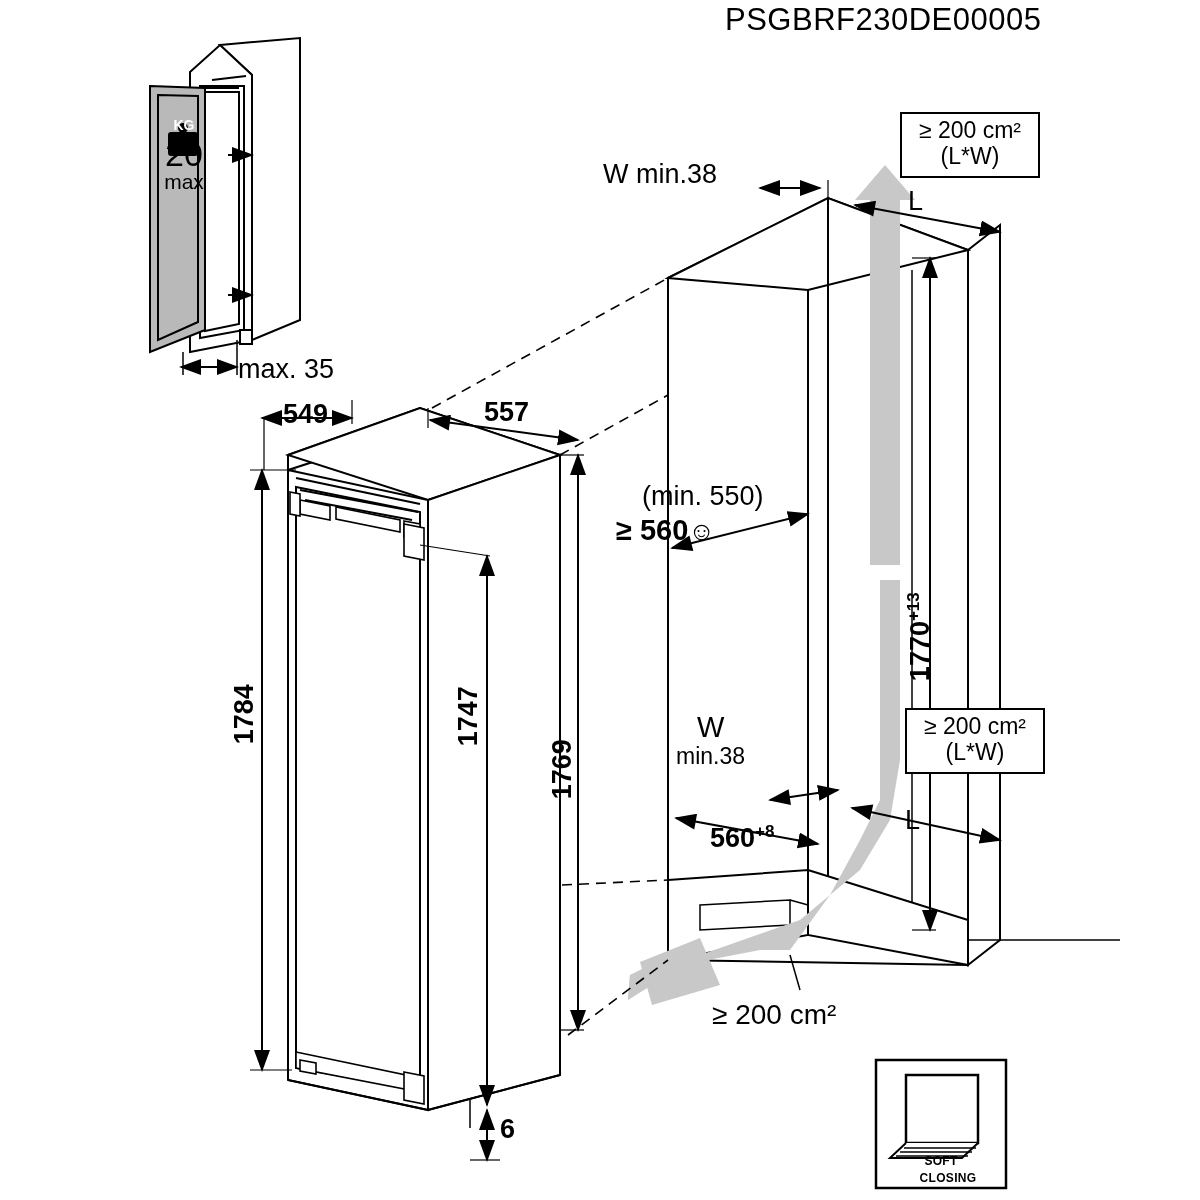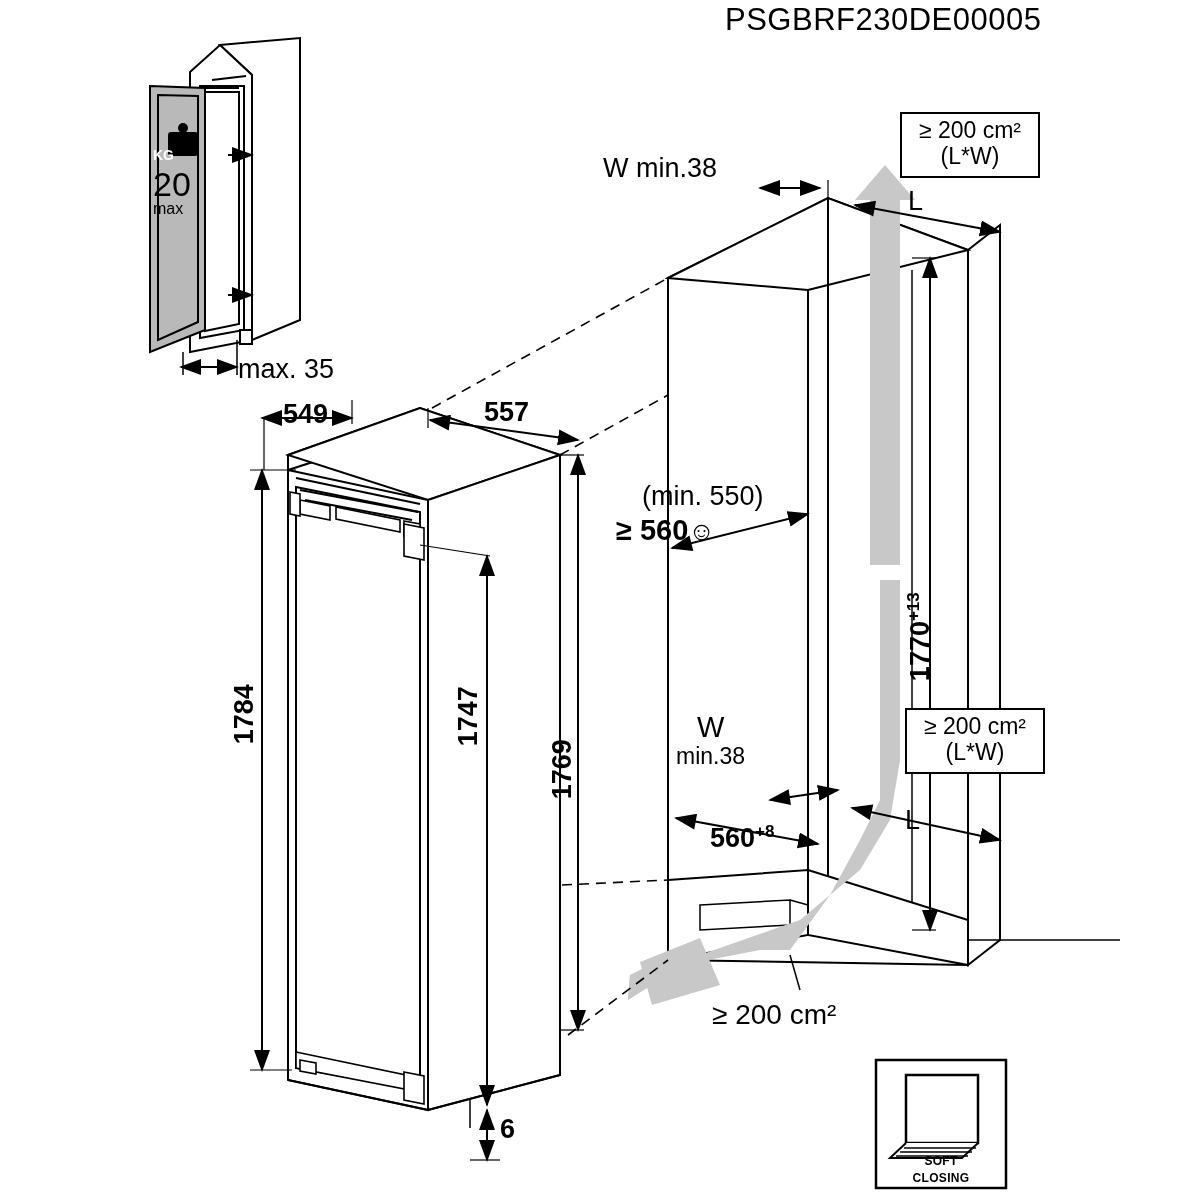--- a/index.html
+++ b/index.html
@@ -45,29 +45,29 @@
   }
   .rot90 {
     transform: rotate(-90deg);
   }
   .sup {
     font-size: 17px;
     vertical-align: super;
   }
   .kgbox {
     position: absolute;
+    text-align: center;
     line-height: 1;
-    margin-top: 30px;
   }
   .kg-num {
     font-size: 34px;
     font-weight: normal;
   }
   .kg-max {
-    font-size: 16px;
+    font-size: 21px;
   }
   .soft-txt {
     font-size: 12px;
     font-weight: bold;
     text-align: center;
     letter-spacing: 0.3px;
   }
   .vent-box {
     position: absolute;
     border: 2px solid #000;
@@ -285,21 +285,21 @@
   <div class="lbl dim" style="left:484px; top:398px;">557</div>
 
   <div class="lbl dim rot90" style="left:214px; top:700px;">1784</div>
 
   <div class="lbl dim rot90" style="left:438px; top:702px;">1747</div>
 
   <div class="lbl dim rot90" style="left:532px; top:755px;">1769</div>
 
   <div class="lbl dim" style="left:500px; top:1115px;">6</div>
 
-  <div class="lbl plain" style="left:603px; top:154px;text-align:right;">W min.38</div>
+  <div class="lbl plain" style="left:603px; top:160px;text-align:right;">W min.38</div>
 
   <div class="lbl plain" style="left:908px; top:187px;">L</div>
 
   <div class="vent-box" style="left:900px; top:112px; width:120px;">
     <div>≥ 200 cm²</div>
     <div>(L*W)</div>
   </div>
 
   <div class="vent-box" style="left:905px; top:708px; width:120px;">
     <div>≥ 200 cm²</div>
@@ -321,15 +321,15 @@
 
   <div class="lbl plain" style="left:905px; top:806px;">L</div>
 
   <div class="lbl dim" style="left:710px; top:823px;">
     <span>560</span><span class="sup">+8</span>
   </div>
 
   <div class="lbl plain" style="left:712px; top:1000px; font-size:28px;">≥ 200 cm²</div>
 
   <div class="soft-txt lbl" style="left:876px; top:1155px; width:130px;">SOFT</div>
-  <div class="soft-txt lbl" style="left:876px; top:1172px; width:130px;">CLOSING</div>
+  <div class="soft-txt lbl" style="left:876px; top:1172px; width:130px;padding-left:7px;">CLOSING</div>
 
 </div>
 
 </body></html>

